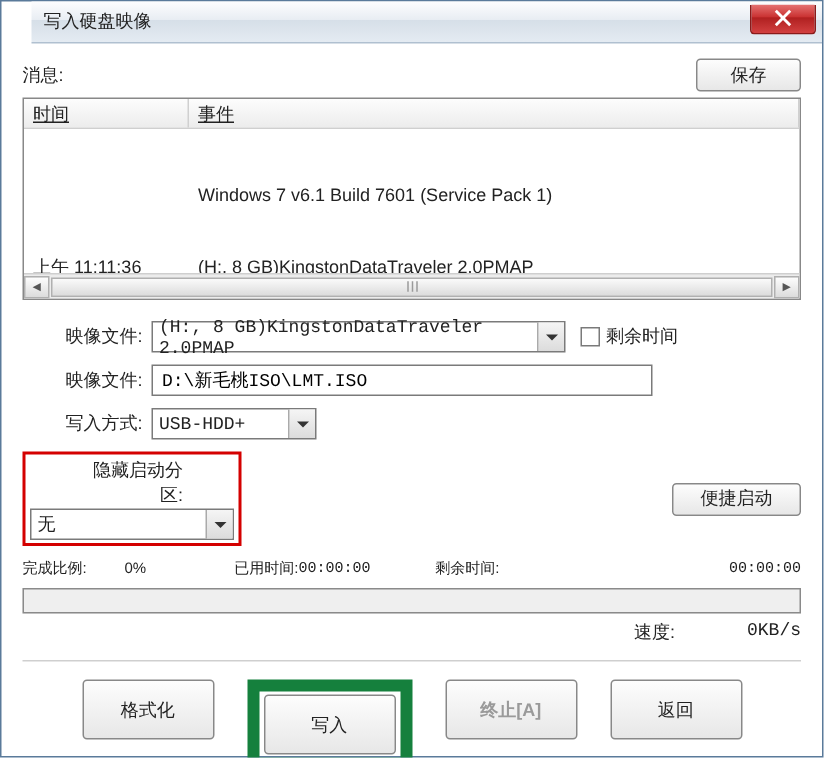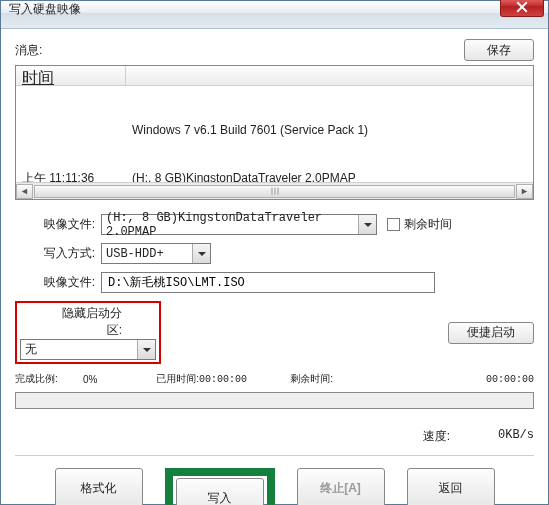--- a/index.html
+++ b/index.html
@@ -2,23 +2,24 @@
 <html><head>
 <meta charset="utf-8">
 <style>
   * { box-sizing: border-box; font-family: "Microsoft YaHei", SimSun, Arial, sans-serif; }
   body { margin: 0; background: #6b8ca8; }
   .window { width: 549px; height: 505px; background: #fff; border: 1px solid #5a7a9a; position: relative; }
   .titlebar {
     height: 28px;
     background: linear-gradient(to bottom, #fdfdfe, #e8edf3 45%, #d6dfe8 46%, #e4ebf2);
     border-bottom: 1px solid #b0c0d0;
-    display: flex; align-items: flex-start; justify-content: space-between;
+    display: flex; align-items: center; justify-content: space-between;
     padding-left: 8px;
     font-size: 12px;
+    margin-left: 20px;
   }
   .titlebar .title { color: #222; }
   .close-btn {
     width: 44px; height: 20px; margin-right: 4px; margin-top:-4px;
     background: linear-gradient(to bottom, #e57373, #c93030 45%, #b02020 46%, #d24040);
     border: 1px solid #8a1a1a; border-top:none; border-radius: 0 0 3px 3px;
     display: flex; align-items: center; justify-content: center;
     color: #fff; font-size: 12px; font-weight: bold;
     cursor: pointer;
   }
@@ -35,21 +36,21 @@
   }
   .btn.disabled { color:#9a9a9a; cursor:default;font-weight:bold; }
   .btn.wide { min-width:86px; }
 
   .log-box {
     border:1px solid #888; background:#fff;
     height:135px; overflow:hidden; position:relative;
   }
   .log-header {
     display:flex; height:20px; background:linear-gradient(to bottom,#fdfdfd,#ececec);
-    border-bottom:1px solid #cfcfcf; font-size:16px;text-decoration:underline;
+    border-bottom:1px solid #cfcfcf; font-size:12px;text-decoration:underline;
   }
   .log-header .col { padding:2px 6px; border-right:1px solid #d0d0d0; }
   .col-time { width:110px; }
   .col-event { flex:1; }
   .log-body {
     font-family: "Courier New", monospace; font-size:12px;
     padding:4px 6px; line-height:16px; white-space:pre;
   }
   .log-body .row { display:flex; }
   .log-body .c1 { width:110px; }
@@ -91,21 +92,21 @@
   .progress-row { display:flex; align-items:center; gap:0; margin-top:4px; font-size:10px;}
   .progress-row .lab { width:68px; text-align:left; }
   .progress-row .val { width:56px; }
   .progress-row .lab2 { width:60px; text-align:right; }
   .progress-row .val2 { width:74px; font-family:"Courier New",monospace;}
   .progress-row .lab3 { width:60px; text-align:right;}
   .progress-row .val3 { flex:1; text-align:right; font-family:"Courier New",monospace;}
 
   .progressbar { height:17px; border:1px solid #8a8a8a; background:#efefef; margin-top:6px; }
 
-  .speed-row { display:flex; justify-content:flex-end; gap:28px; margin-top:19px; font-size:12px;}
+  .speed-row { display:flex; justify-content:flex-end; gap:28px; margin-top:4px; font-size:12px;}
   .speed-row .val{ font-family:"Courier New",monospace; min-width:56px; text-align:right;}
 
   hr.sep { border:none; border-top:1px solid #cfcfcf; margin:10px 0 12px 0;}
   
   .footer { display:flex; justify-content:center; gap:22px; }
   .footer .btn{ min-width:88px; height:40px;}
   .footer .red-wrap { border:8px solid #15803d; padding:2px 3px;}
 </style>
 </head>
 <body>
@@ -124,20 +125,21 @@
   <div class="client">
 
     <div class="msg-row">
       <span>消息:</span>
       <span class="btn">保存</span>
     </div>
 
     <div class="log-box">
       <div class="log-header">
         <div class="col col-time">时间</div>
+        <div class="col col-event">事件</div>
       </div>
       <div class="log-body">
         <div class="row">
           <span class="c1"></span>
           <span class="c2">Windows 7 v6.1 Build 7601 (Service Pack 1)</span>
         </div>
         <div class="row">
           <span class="c1">上午 11:11:36</span>
           <span class="c2">(H:, 8 GB)KingstonDataTraveler 2.0PMAP</span>
         </div>
@@ -162,31 +164,31 @@
         <span class="label">映像文件:</span>
         <div class="select" style="width:276px">
           <span style="font-family:'Courier New',monospace">(H:, 8 GB)KingstonDataTraveler 2.0PMAP</span>
           <span class="caret"></span>
         </div>
         <span class="checkbox"></span>
         <span>剩余时间</span>
       </div>
 
       <div class="form-row">
+        <span class="label">映像文件:</span>
+        <div class="textinput" style="width:334px">
+          <input type="text" value="D:\新毛桃ISO\LMT.ISO" style="">
+        </div>
+      </div>
+
+      <div class="form-row">
         <span class="label">写入方式:</span>
         <div class="select" style="width:110px">
           <span style="font-family:'Courier New',monospace">USB-HDD+</span>
           <span class="caret"></span>
-        </div>
-      </div>
-
-      <div class="form-row">
-        <span class="label">映像文件:</span>
-        <div class="textinput" style="width:334px">
-          <input type="text" value="D:\新毛桃ISO\LMT.ISO" style="">
         </div>
       </div>
 
       <div class="form-row" style="justify-content:flex-start;">
         <span class="red-outline">
           <span class="label" style="width:80px">隐藏启动分区:</span>
           <span style="width:4px"></span>
           <div class="select" style="width:136px">
             <span>无</span>
             <span class="caret"></span>

